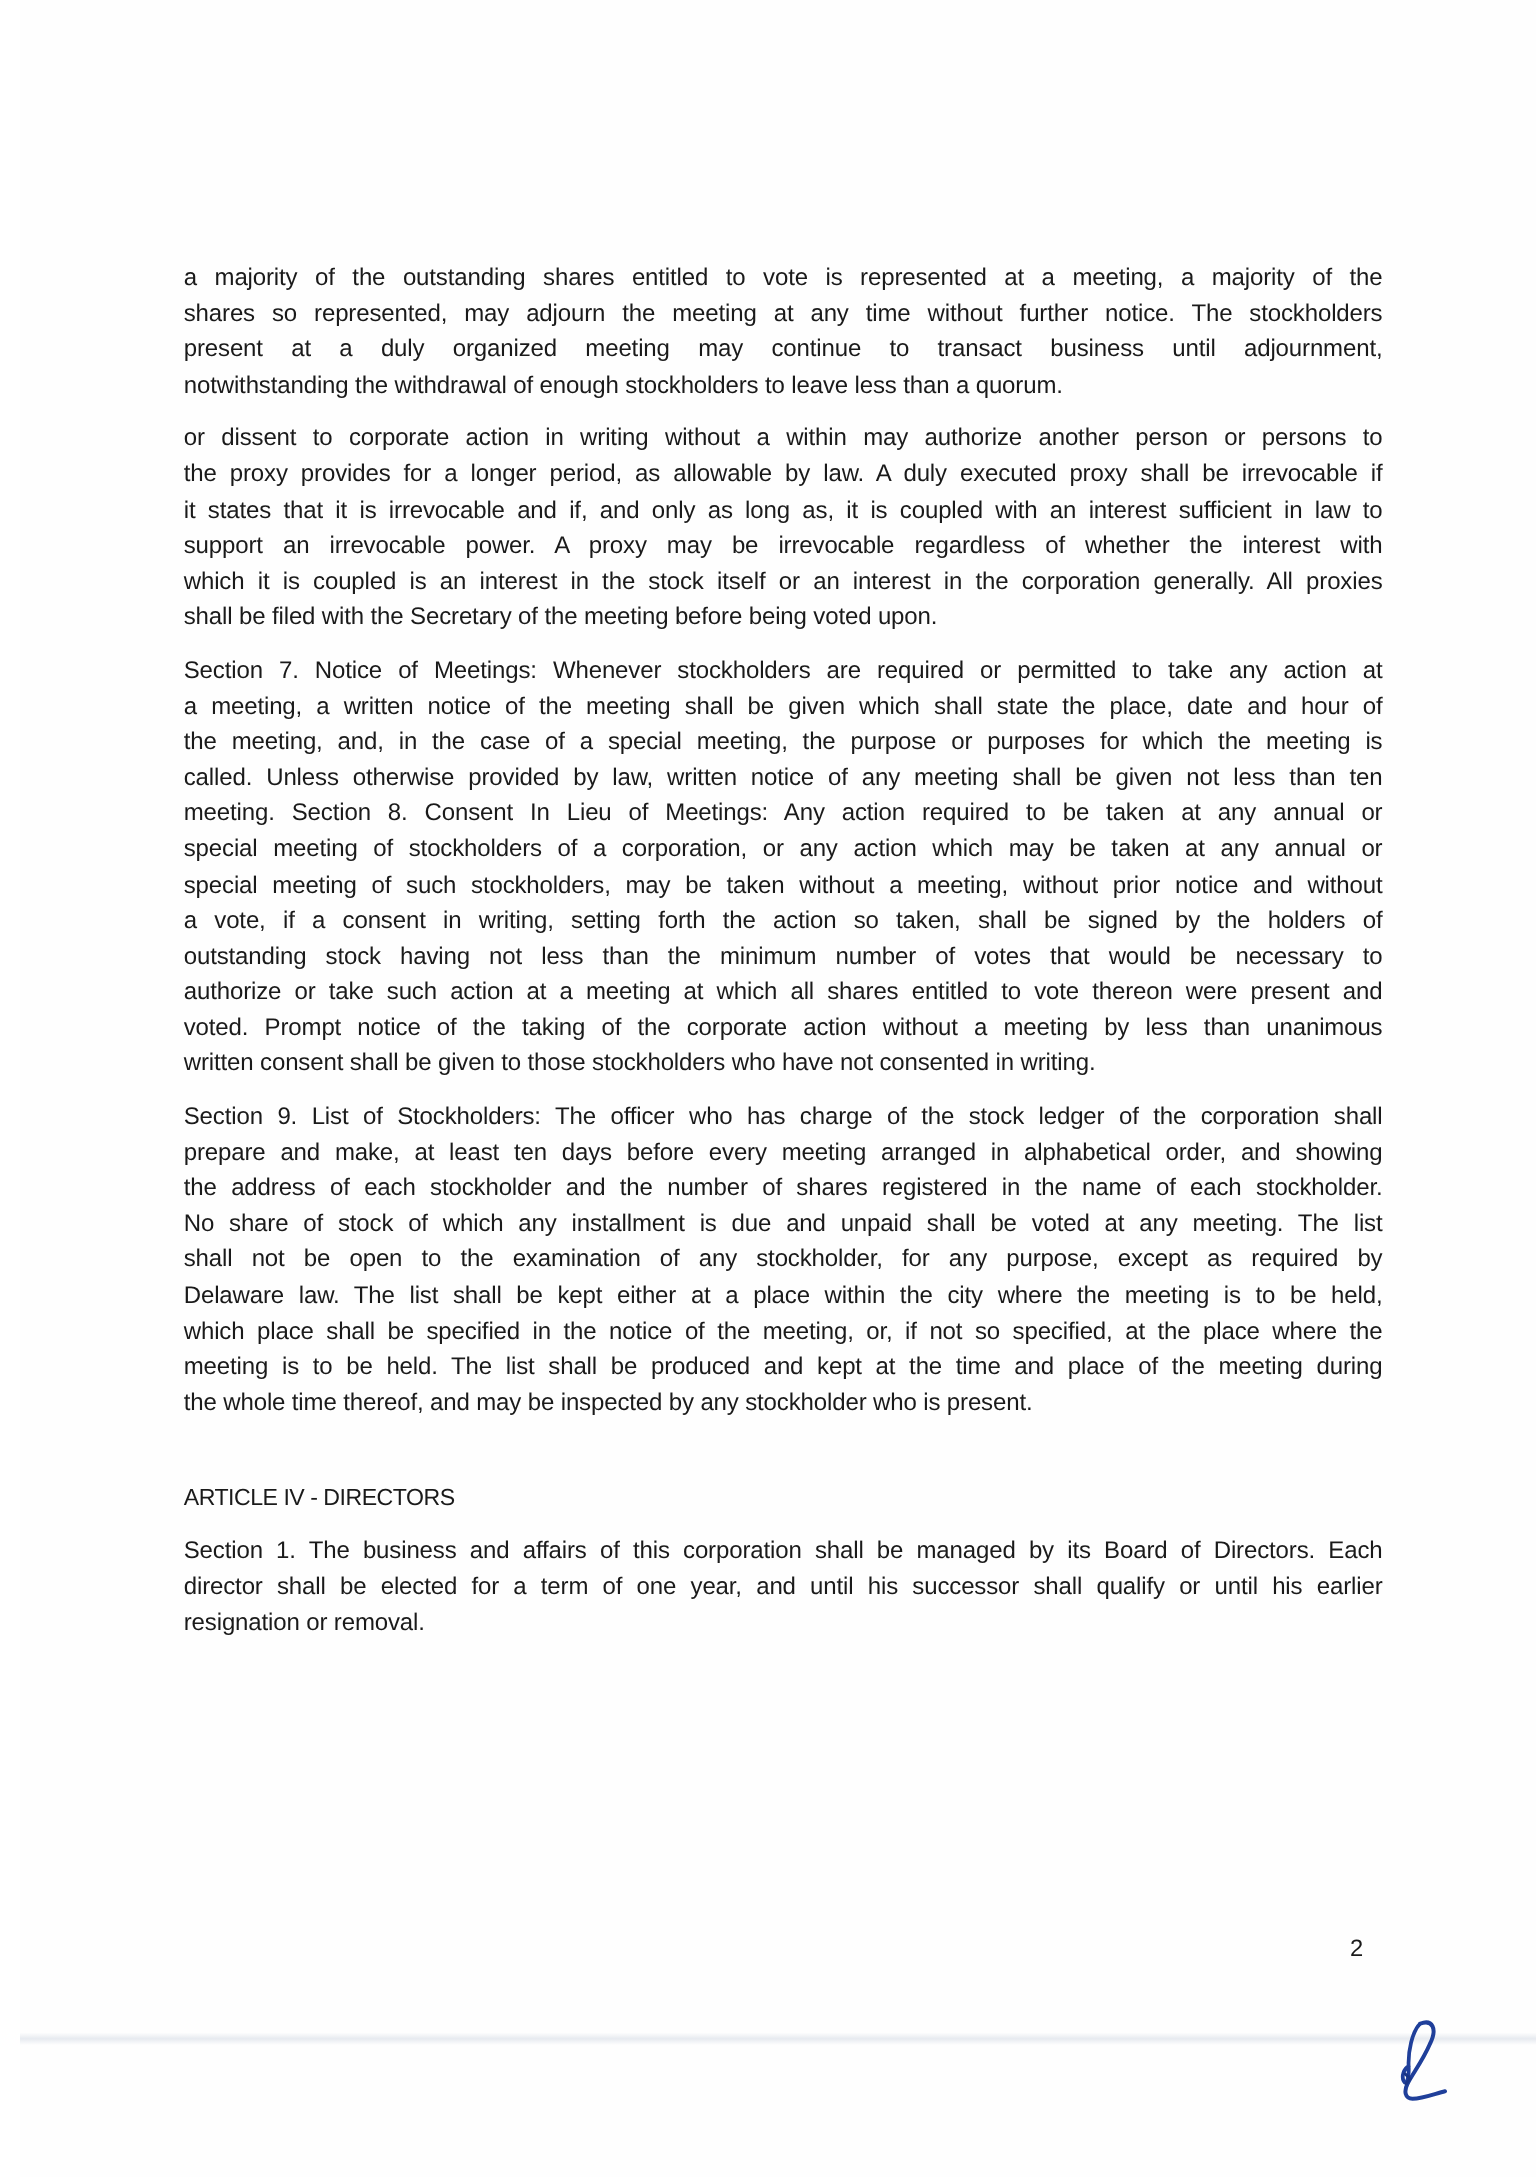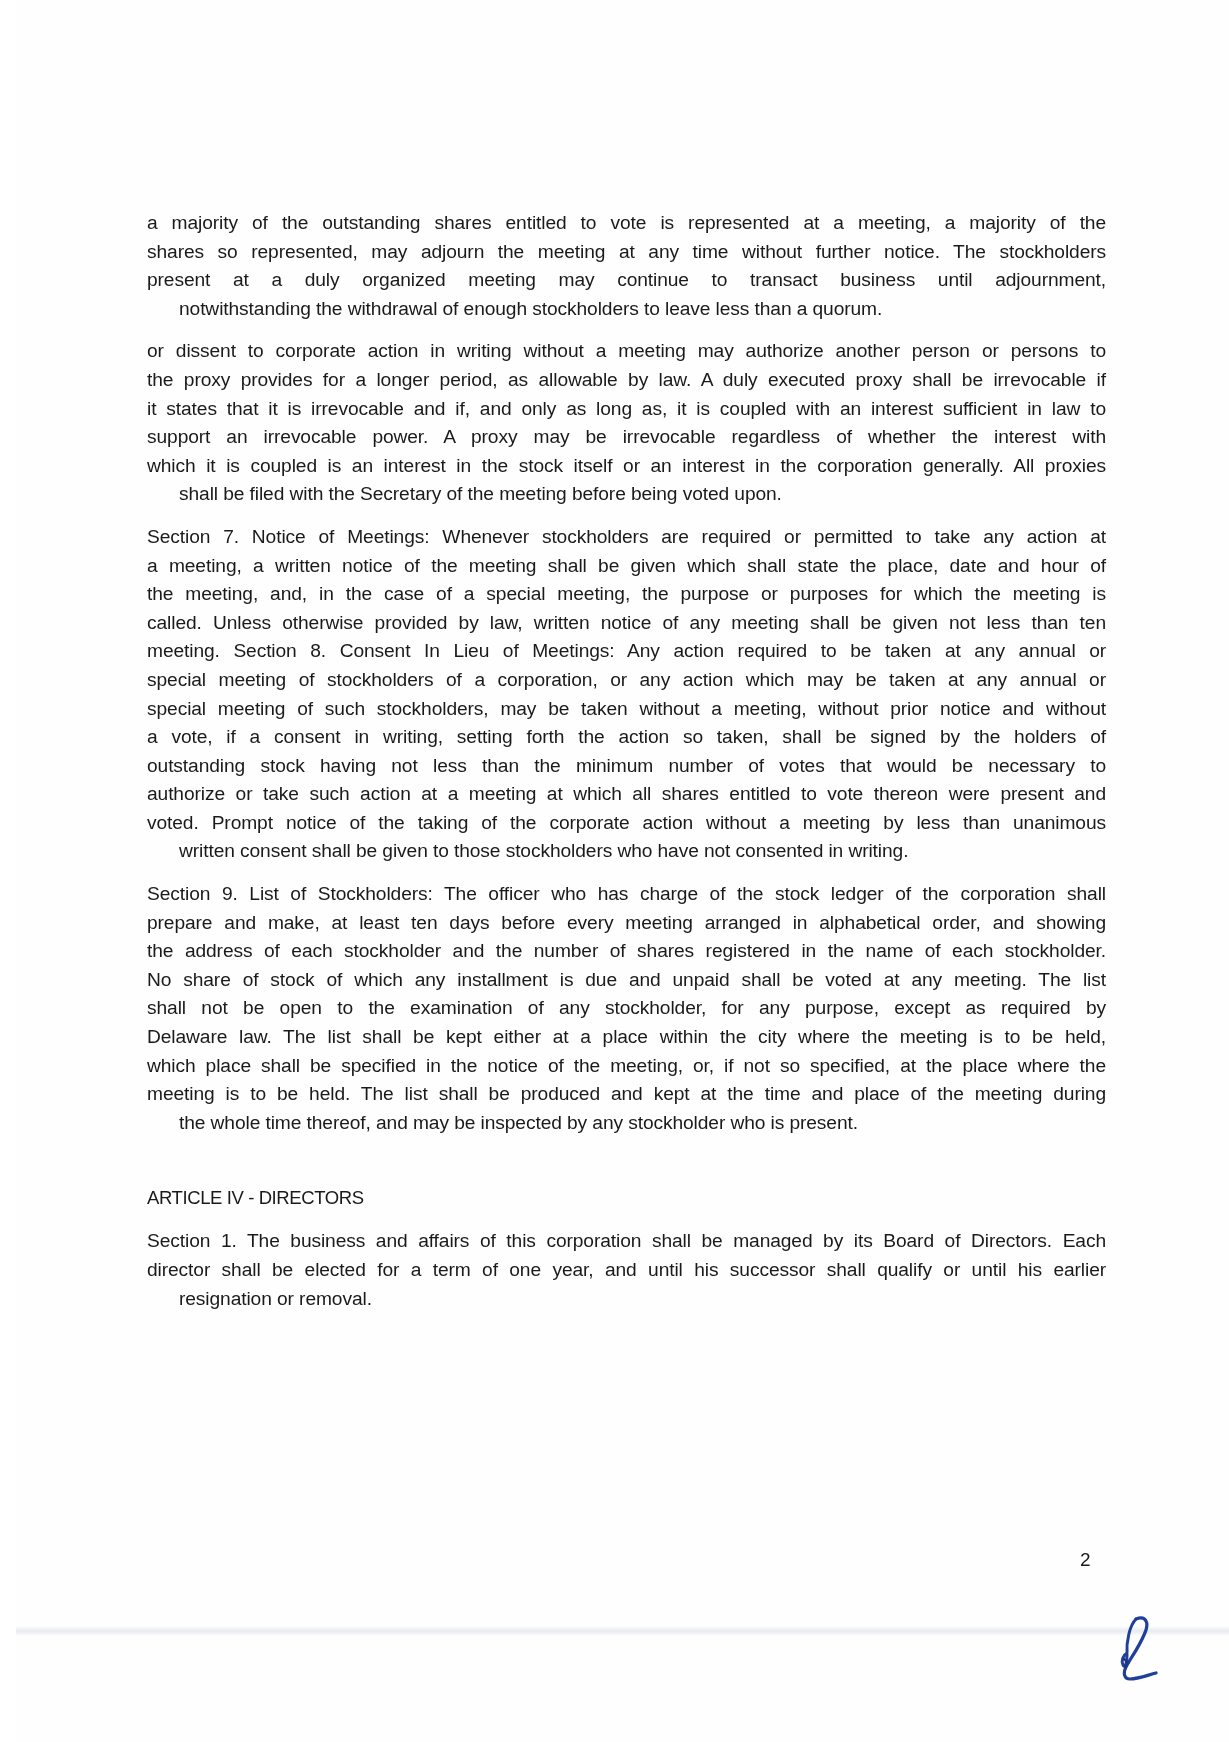--- a/index.html
+++ b/index.html
@@ -44,21 +44,20 @@
       letter-spacing: -0.1px;
     }
     .para .line {
       display: block;
       text-align: justify;
       text-align-last: justify;
       white-space: nowrap;
     }
     .para .line.last {
       text-align-last: left;
-      margin-left: 32px;
     }
     .heading {
       font-weight: normal;
       font-size: 18.5px;
       letter-spacing: -0.4px;
       margin: 50px 0 18px 0;
     }
     .page-number {
       position: absolute;
       left: 1064px;
@@ -83,21 +82,21 @@
   <div class="content">
 
     <p class="para">
       <span class="line">a majority of the outstanding shares entitled to vote is represented at a meeting, a majority of the</span>
       <span class="line">shares so represented, may adjourn the meeting at any time without further notice.   The stockholders</span>
       <span class="line">present at a duly organized meeting may continue to transact business until adjournment,</span>
       <span class="line last">notwithstanding the withdrawal of enough stockholders to leave less than a quorum.</span>
     </p>
 
     <p class="para">
-      <span class="line">or dissent to corporate action in writing without a meeting may authorize another person or persons to</span>
+      <span class="line">or dissent to corporate action in writing without a within may authorize another person or persons to</span>
       <span class="line">the proxy provides for a longer period, as allowable by law.  A duly executed proxy shall be irrevocable if</span>
       <span class="line">it states that it is irrevocable and if, and only as long as, it is coupled with an interest sufficient in law to</span>
       <span class="line">support an irrevocable power.  A proxy may be irrevocable regardless of whether the interest with</span>
       <span class="line">which it is coupled is an interest in the stock itself or an interest in the corporation generally.  All proxies</span>
       <span class="line last">shall be filed with the Secretary of the meeting before being voted upon.</span>
     </p>
 
     <p class="para">
       <span class="line">Section 7.  Notice of Meetings:  Whenever stockholders are required or permitted to take any action at</span>
       <span class="line">a meeting, a written notice of the meeting shall be given which shall state the place, date and hour of</span>

